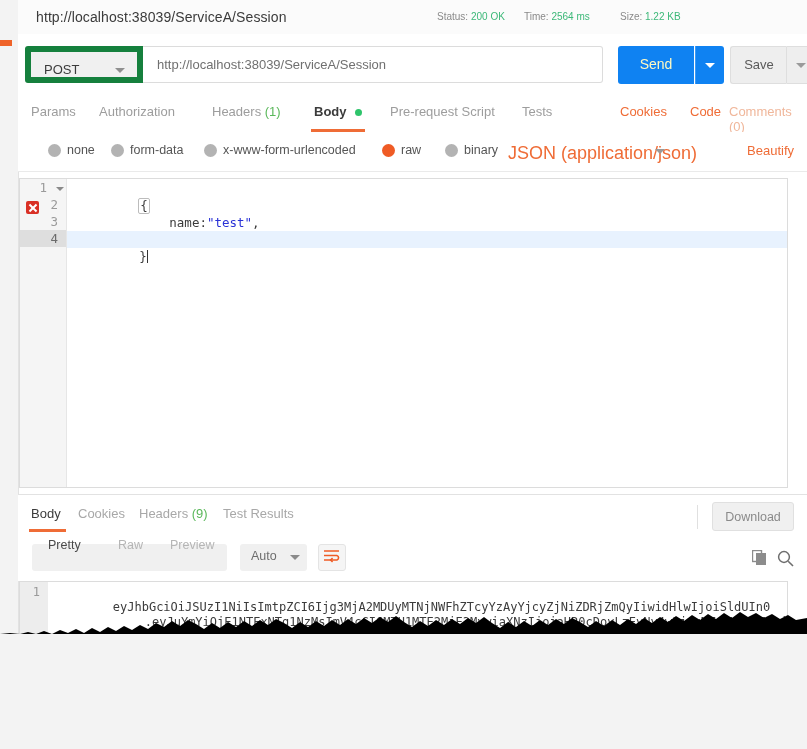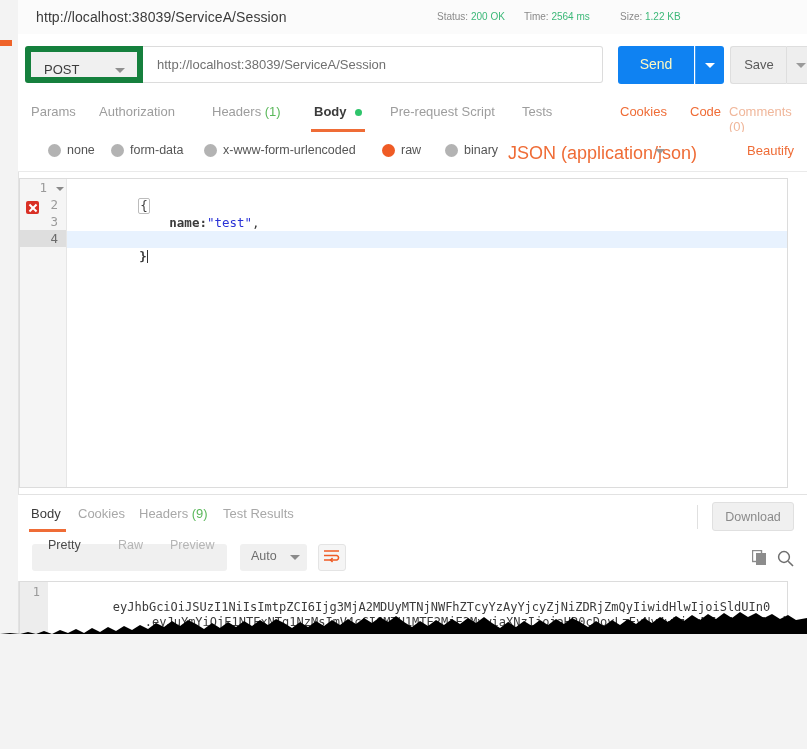--- a/index.html
+++ b/index.html
@@ -74,21 +74,21 @@
   .ln.cur{color:#6b6b6b;}
   .gutter-cur{position:absolute;left:0;width:46px;height:17px;background:#dedede;}
   .fold-caret{position:absolute;left:36px;top:8px;width:0;height:0;border-left:4px solid transparent;border-right:4px solid transparent;border-top:4px solid #8a8a8a;}
   .err-marker{position:absolute;left:6px;top:22px;width:13px;height:13px;background:#d93025;border-radius:2px;}
   .err-marker:before,.err-marker:after{content:"";position:absolute;left:1.5px;top:5.5px;width:10px;height:2px;background:#fff;}
   .err-marker:before{transform:rotate(45deg);}
   .err-marker:after{transform:rotate(-45deg);}
   .code{position:absolute;left:47px;top:0;right:0;height:308px;font-family:"DejaVu Sans Mono", monospace;font-size:12.5px;}
   .cline{position:absolute;left:0;right:0;height:17px;white-space:pre;color:#3b3b3b;line-height:17px;}
   .cline.hl{background:#e8f2fe;}
-  .ctext{padding-left:12px;font-weight:bold;}
+  .ctext{padding-left:12px;}
   .cstr{color:#2a32d6;}
   .brace-box{display:inline-block;border:1px solid #bcbcbc;border-radius:2px;margin-left:11px;padding:0 1px;line-height:14px;}
   .caret-bar{display:inline-block;width:1px;height:13px;background:#333;vertical-align:-2px;}
 
   
   .resp-sep{position:absolute;left:18px;top:494px;right:0;height:1px;background:#e2e2e2;}
   .resptabs{position:absolute;left:18px;top:495px;right:0;height:38px;background:#fff;border-bottom:1px solid #e8e8e8;}
   .resptab{position:absolute;top:11px;font-size:13px;color:#a8a8a8;cursor:pointer;white-space:nowrap;}
   .resptab.active{color:#3b3b3b;}
   .resptab .count{color:#5bb85b;}

